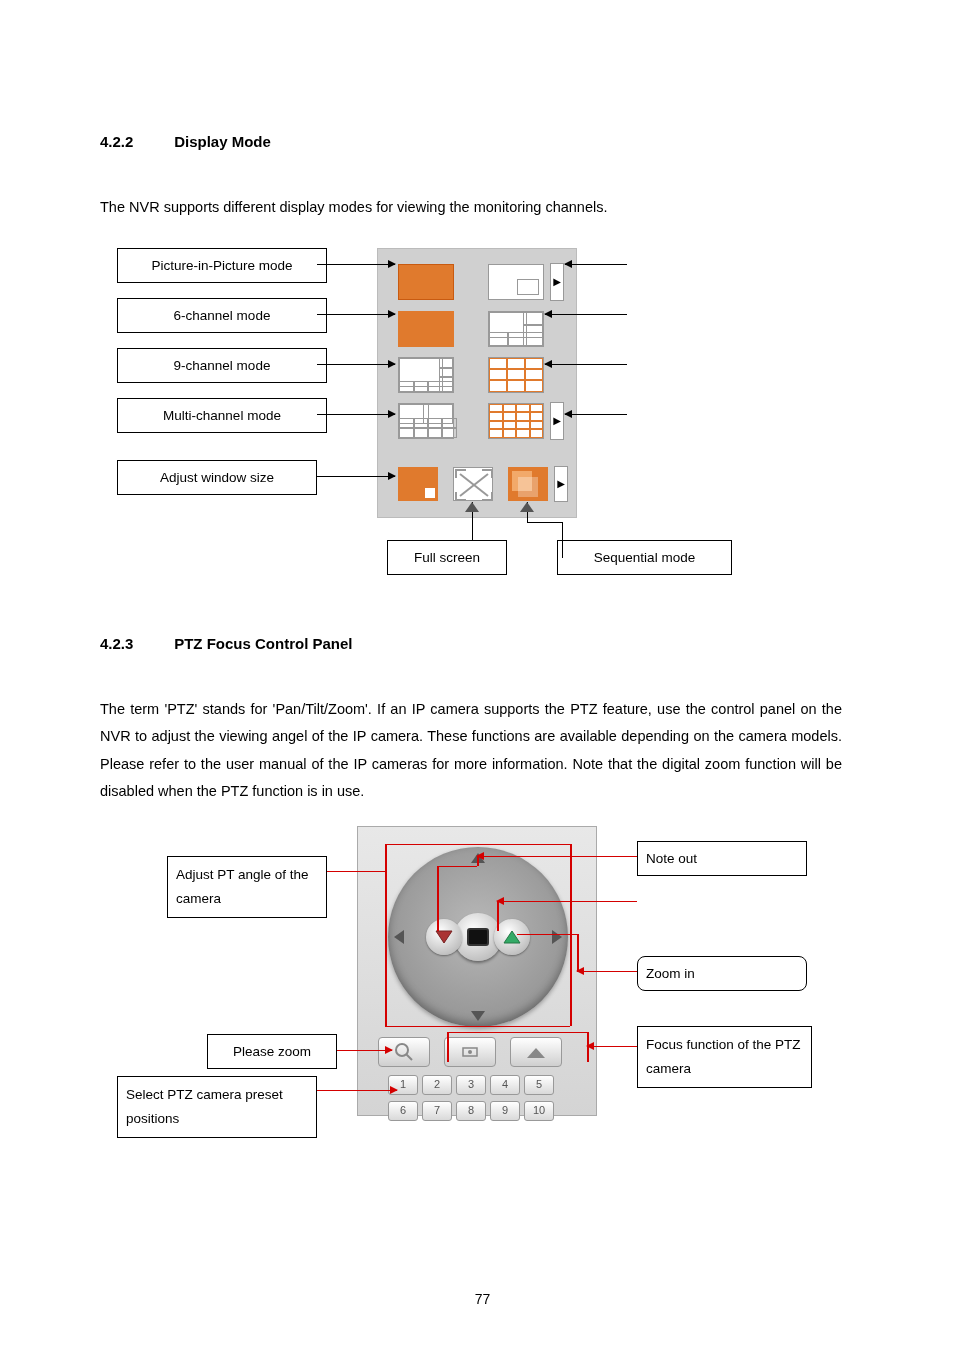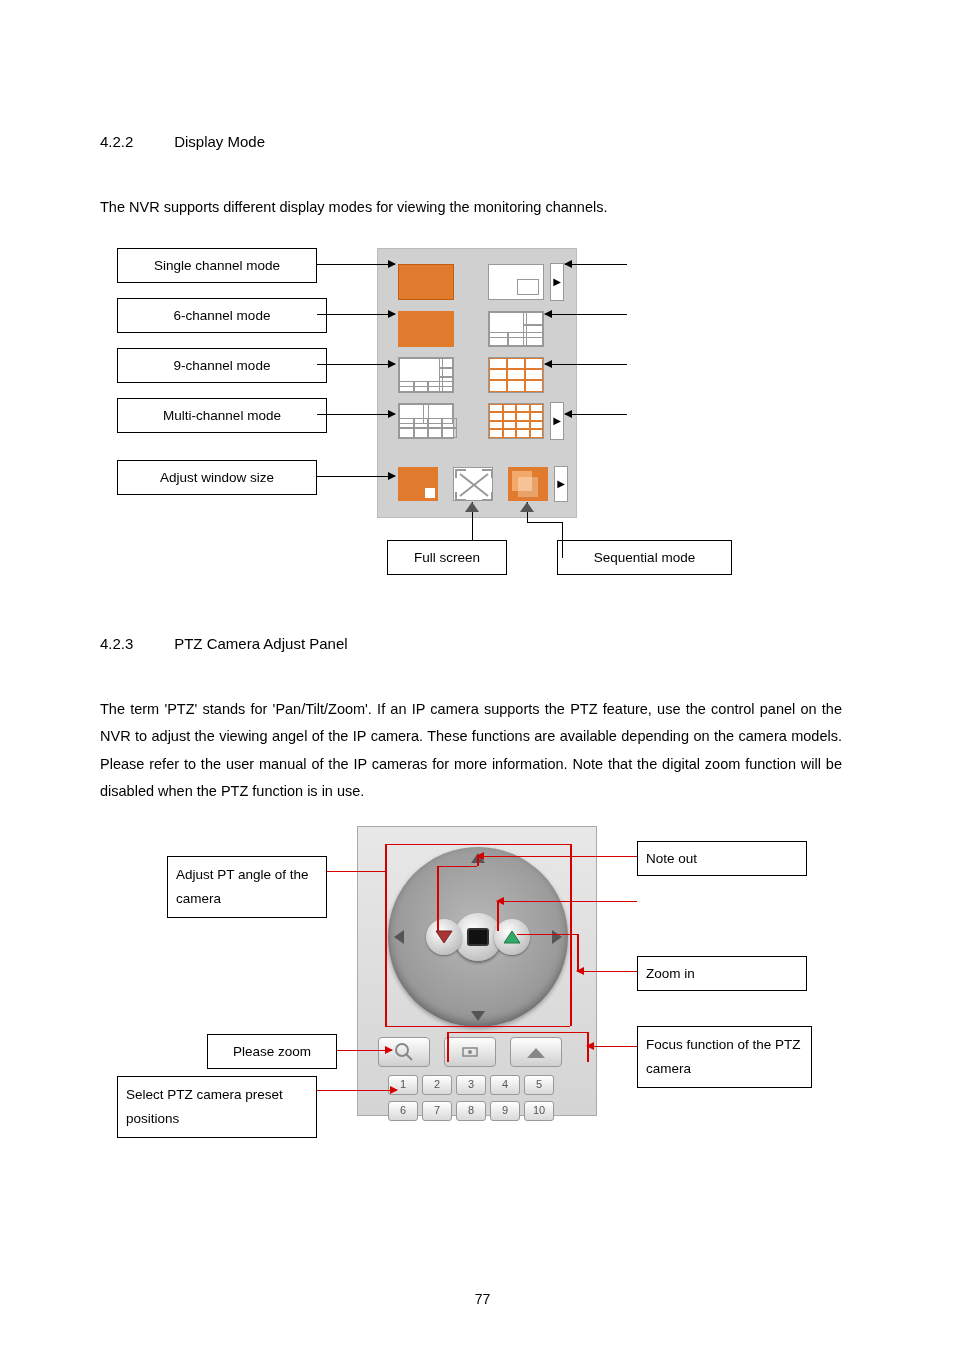--- a/index.html
+++ b/index.html
@@ -13,21 +13,21 @@
   }
   .page {
     width: 954px;
     min-height: 1350px;
     padding: 130px 100px 60px 100px;
     box-sizing: border-box;
     position: relative;
   }
   h2 {
     font-size: 15px;
-    font-weight: normal;
+    font-weight: bold;
     margin: 0 0 40px 0;
   }
   .sec-num { display: inline-block; width: 70px; }
   p.body {
     margin: 0 12px 20px 0;
     text-align: justify;
     line-height: 1.9;
   }
 
   
@@ -307,20 +307,21 @@
       </div>
       <div class="ico" style="left:176px; top:217px; width:14px; height:36px; background:#fff; border:1px solid #999; display:flex; align-items:center; justify-content:center; font-size:10px;">▶</div>
     </div>
 
     <div class="lbl" style="left:0; top:6px; width:200px;">Single channel mode</div>
     <div class="lbl" style="left:0; top:56px; width:200px;">4-channel mode</div>
     <div class="lbl" style="left:0; top:106px; width:200px;">8-channel mode</div>
     <div class="lbl" style="left:0; top:156px; width:200px;">10-channel mode</div>
     <div class="lbl" style="left:0; top:218px; width:200px;">Adjust window size</div>
 
+    <div class="lbl" style="left:510; top:6px; width:210px;">Picture-in-Picture mode</div>
     <div class="lbl" style="left:510; top:56px; width:210px;">6-channel mode</div>
     <div class="lbl" style="left:510; top:106px; width:210px;">9-channel mode</div>
     <div class="lbl" style="left:510; top:156px; width:210px;">Multi-channel mode</div>
 
     <div class="lbl" style="left:270px; top:298px; width:120px;">Full screen</div>
     <div class="lbl" style="left:440px; top:298px; width:175px;">Sequential mode</div>
 
     <div class="arrow arrow-r" style="left:200px; top:22px; width:78px;"></div>
     <div class="arrow arrow-r" style="left:200px; top:72px; width:78px;"></div>
     <div class="arrow arrow-r" style="left:200px; top:122px; width:78px;"></div>
@@ -335,21 +336,21 @@
     <div style="position:absolute; left:355px; top:260px; width:1px; height:38px; background:#000;"></div>
     <div style="position:absolute; left:355px; top:260px; transform:translateX(-50%);" class="ptz-arrow tri-up"></div>
     <div style="position:absolute; left:410px; top:260px; width:1px; height:20px; background:#000;"></div>
     <div style="position:absolute; left:410px; top:280px; width:35px; height:1px; background:#000;"></div>
     <div style="position:absolute; left:445px; top:280px; width:1px; height:36px; background:#000;"></div>
     <div style="position:absolute; left:410px; top:260px; transform:translateX(-50%);" class="ptz-arrow tri-up"></div>
   </div>
 
   <h2>
     <span class="sec-num">4.2.3</span>
-    <span>PTZ Camera Adjust Panel</span>
+    <span>PTZ Focus Control Panel</span>
   </h2>
 
   <p class="body">The term 'PTZ' stands for 'Pan/Tilt/Zoom'.   If an IP camera supports the PTZ feature, use the control panel on the NVR to adjust the viewing angel of the IP camera.   These functions are available depending on the camera models.   Please refer to the user manual of the IP cameras for more information.   Note that the digital zoom function will be disabled when the PTZ function is in use.</p>
 
   <div class="diagram2">
     <div class="ptz-panel">
       <div class="ptz-pad">
         <div class="ptz-center"></div>
         <div class="ptz-zoom-btn" style="left:38px; top:72px;">
           <svg width="36" height="36">
@@ -397,21 +398,21 @@
         <div class="preset">9</div>
         <div class="preset">10</div>
       </div>
     </div>
 
     <div class="lbl" style="left:50px; top:30px; width:160px; text-align:left; line-height:1.8;">Adjust PT angle of the camera</div>
     <div class="lbl" style="left:90px; top:208px; width:130px;">Please zoom</div>
     <div class="lbl" style="left:0px; top:250px; width:200px; text-align:left; line-height:1.8;">Select PTZ camera preset positions</div>
 
     <div class="lbl" style="left:520px; top:15px; width:170px; text-align:left;">Note out</div>
-    <div class="lbl" style="left:520px; top:130px; width:170px; text-align:left;">Zoom in</div>
+    <div class="lbl" style="left:520px; top:130px; width:170px; text-align:left;border-radius:8px;">Zoom in</div>
     <div class="lbl" style="left:520px; top:200px; width:175px; text-align:left; line-height:1.8;">Focus function of the PTZ camera</div>
 
     <div class="red-line" style="left:268px; top:18px; width:185px;"></div>
     <div class="red-line" style="left:268px; top:200px; width:185px;"></div>
     <div class="red-line v" style="left:268px; top:18px; height:182px;"></div>
     <div class="red-line v" style="left:453px; top:18px; height:182px;"></div>
 
     <div class="red-line" style="left:210px; top:45px; width:58px;"></div>
 
     <div class="red-line red-arr-r" style="left:220px; top:224px; width:55px;"></div>

